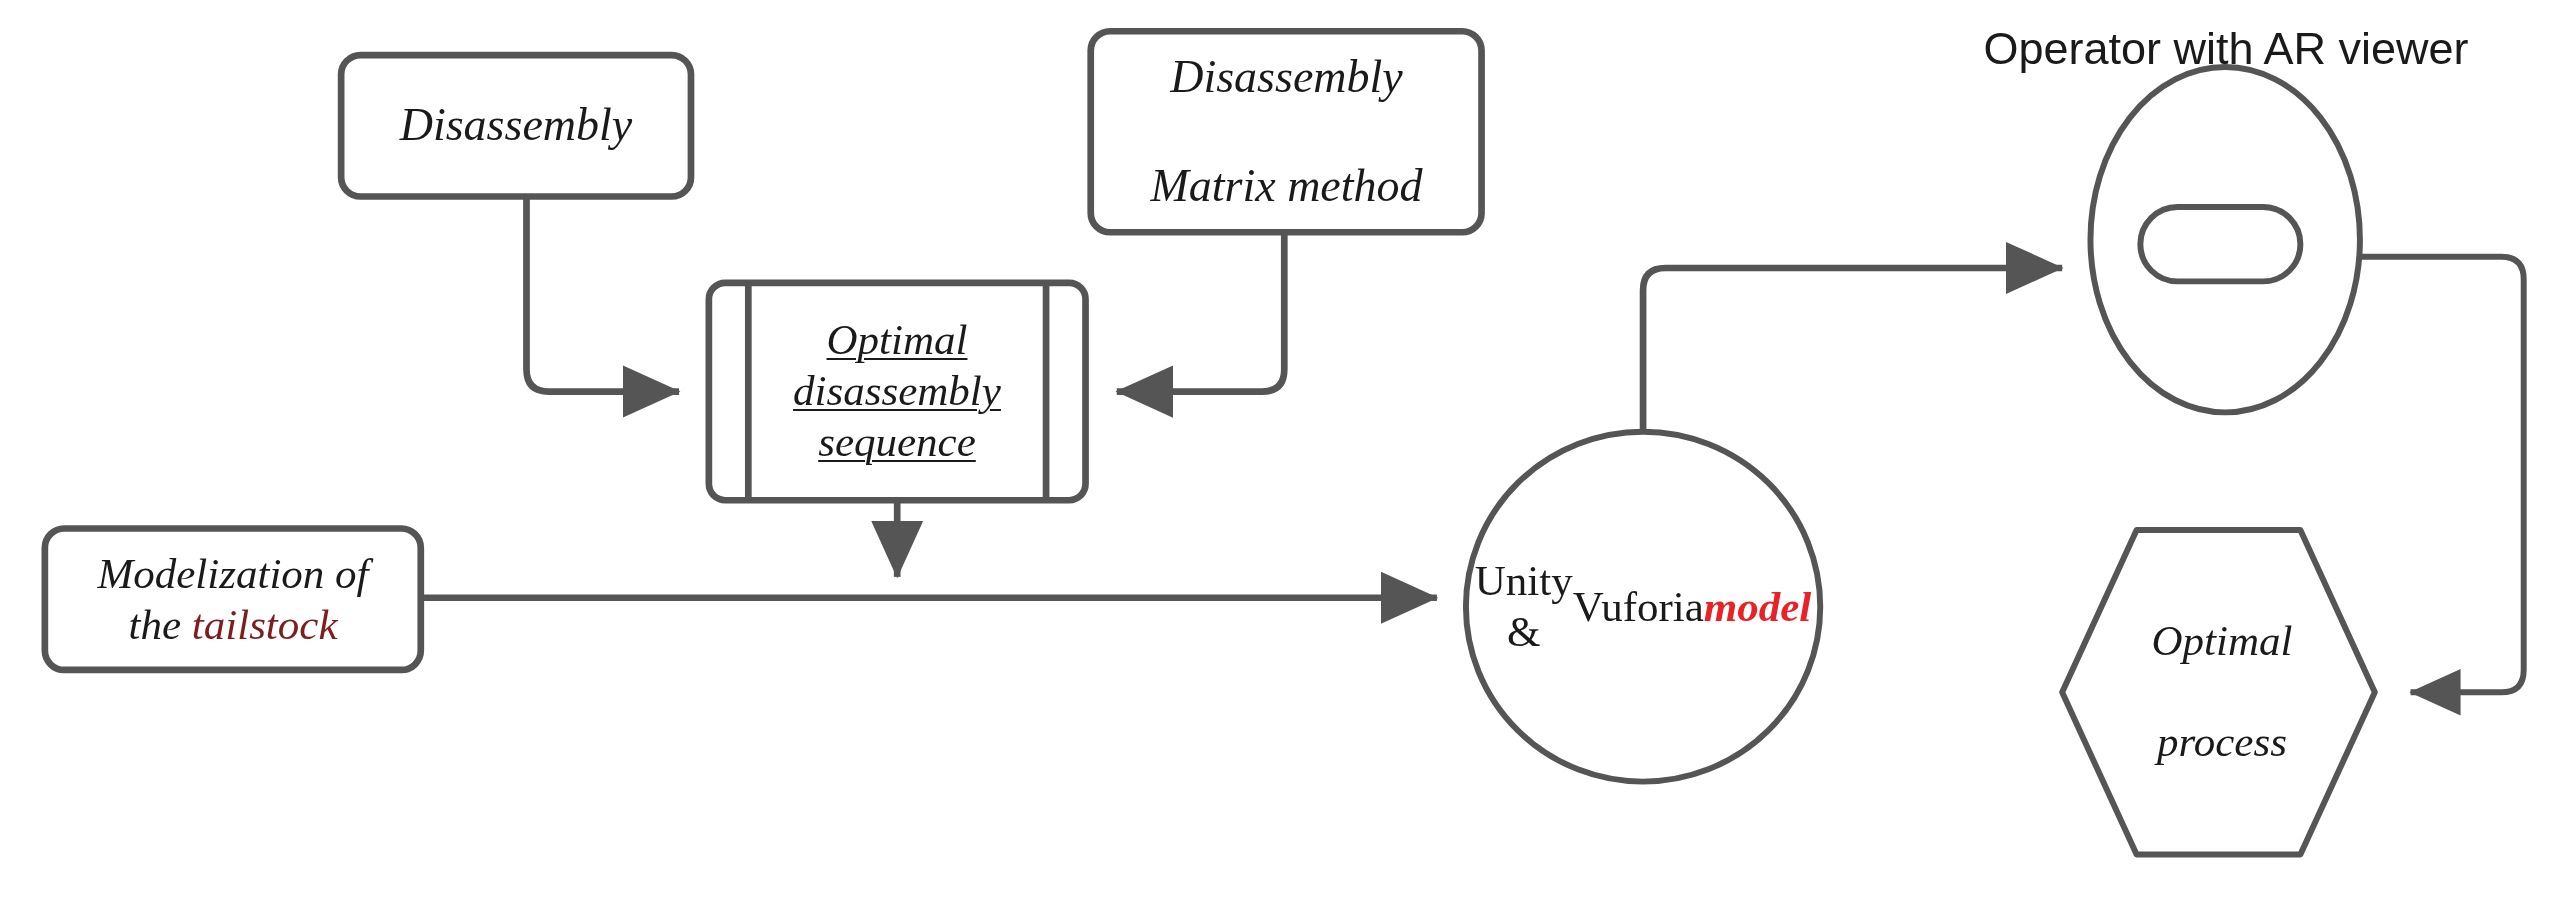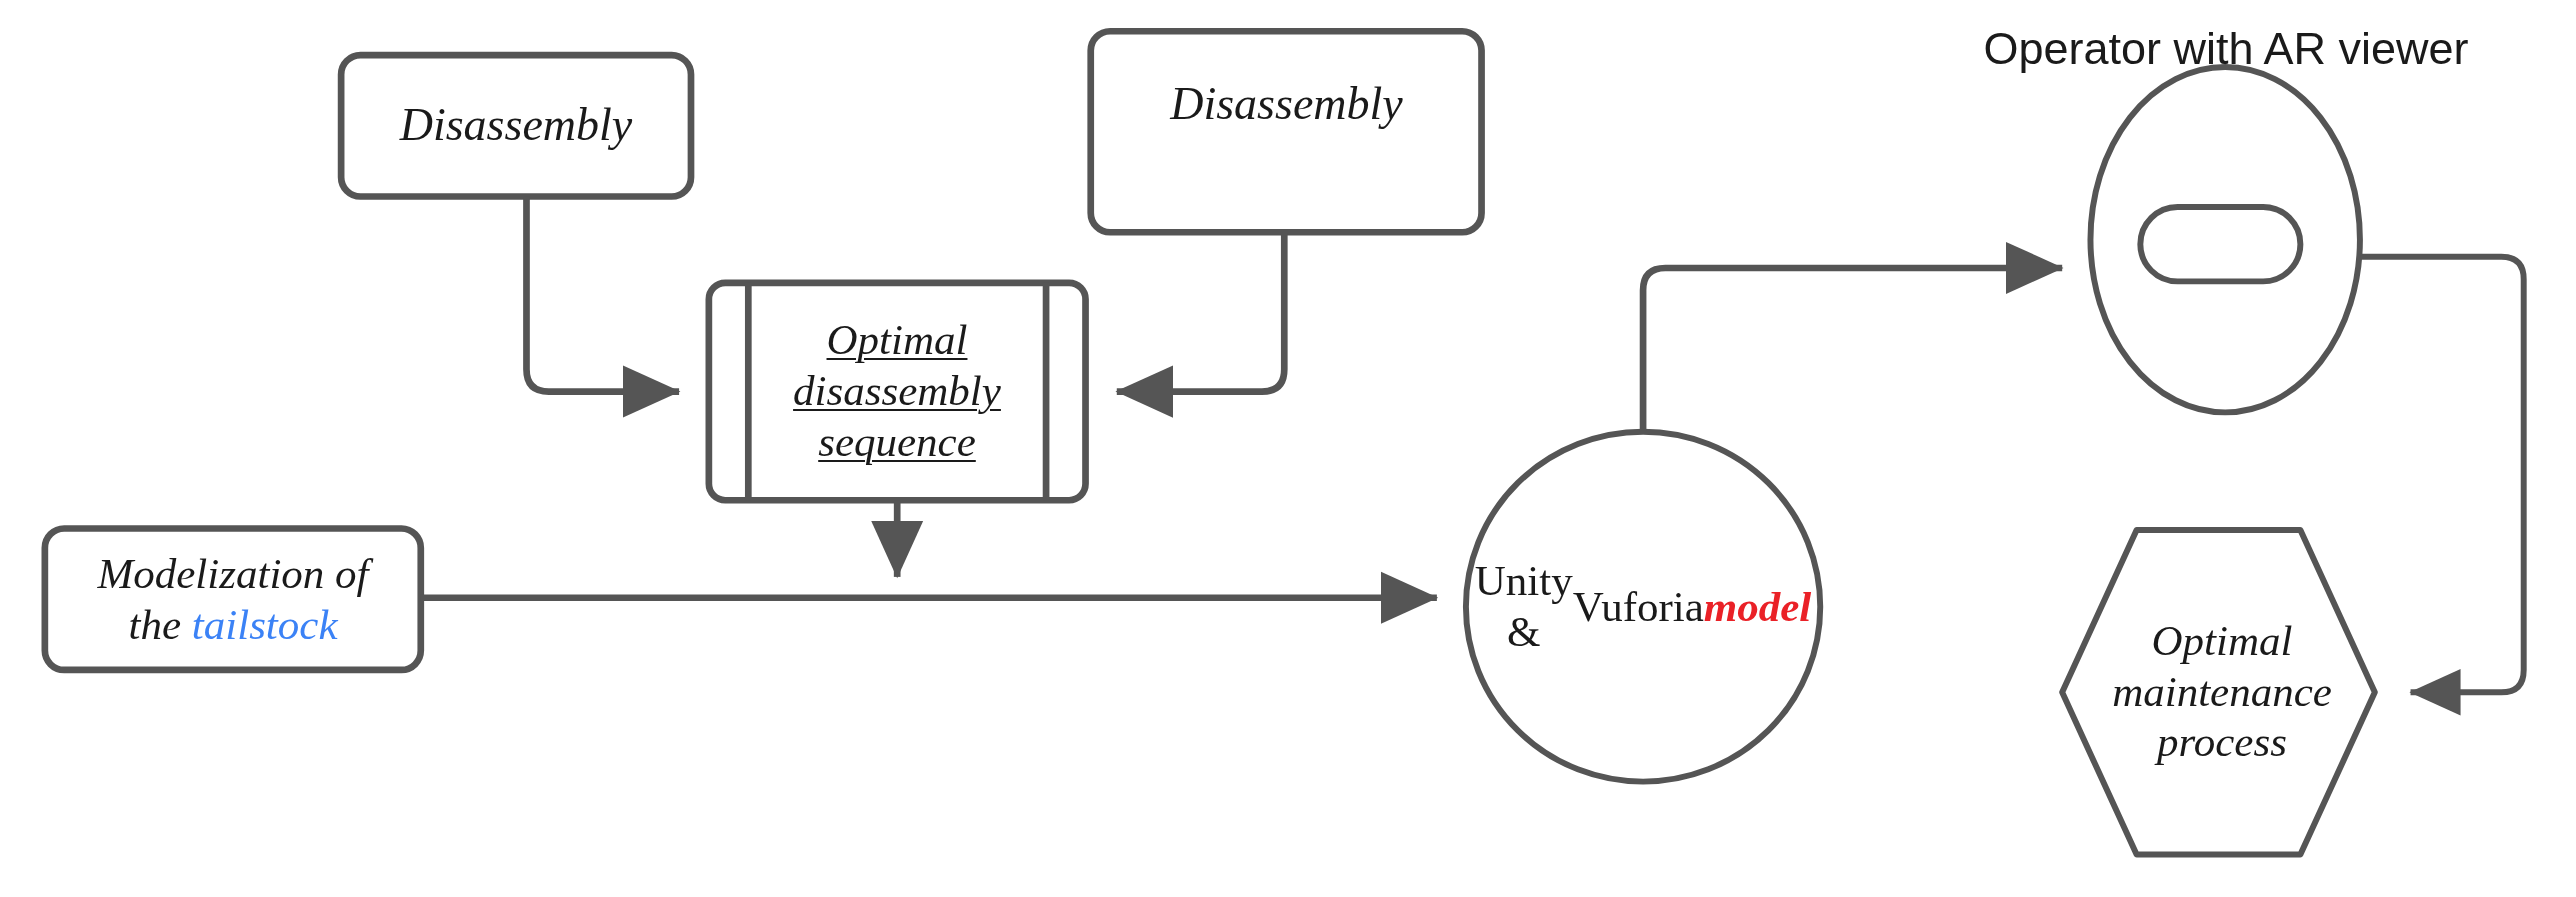--- a/index.html
+++ b/index.html
@@ -19,21 +19,21 @@
     text-align:center;
     line-height:1.18;
     color:#1a1a1a;
     pointer-events:none;
   }
   .serif-i{font-family:"Liberation Serif", serif;font-style:italic;}
   .serif-n{font-family:"Liberation Serif", serif;font-style:normal;}
   .sans{font-family:"Liberation Sans", sans-serif;font-style:normal;}
   .u{ text-decoration:underline; text-underline-offset:3.7px; text-decoration-thickness:2.2px;}
   .red{color:#ea2127;font-weight:bold;font-style:italic;}
-  .purple{color:#3b82f6;margin-top:32px;}
+  .purple{color:#7f1d1d;margin-top:32px;}
 
   
   #lbl-wave      {left:341px; top:55px;  width:350px; height:141px; font-size:46px;}
   #lbl-dpm       {left:1091px;top:31px;  width:391px; height:201px; font-size:46px;}
   #lbl-seq       {left:748px;top:283px; width:298px; height:217px; font-size:43px;}
   #lbl-model     {left:45px;  top:529px; width:376px; height:141px; font-size:43px;}
   #lbl-unity     {left:1485px;top:462px; width:316px; height:290px; font-size:43px; flex-direction:row;}
   #lbl-operator  {left:1973px;top:22.3px;  width:506px; height:52px;  font-size:45px;}
   #lbl-hex       {left:2114px;top:573px; width:216px; height:238px; font-size:43px;}
 </style>
@@ -89,20 +89,21 @@
   <div class="lbl serif-i" id="lbl-wave">
     <span>
       <span>Disassembly</span><br>
     </span>
   </div>
 
   <div class="lbl serif-i" id="lbl-dpm">
     <span>
       <span>Disassembly</span><br>
       <br>
+      <span>Matrix method</span>
     </span>
   </div>
 
   <div class="lbl serif-i" id="lbl-seq">
     <span>
       <span class="u">Optimal</span><br>
       <span class="u">disassembly</span><br>
       <span class="u">sequence</span>
     </span>
   </div>
@@ -120,19 +121,19 @@
     <span class="red">model</span>
   </div>
 
   <div class="lbl sans" id="lbl-operator">
     <span>Operator with AR viewer</span>
   </div>
 
   <div class="lbl serif-i" id="lbl-hex">
     <span>
       <span>Optimal</span><br>
-      <span>maintenance</span><br>
+      <br>
       <span>process</span>
     </span>
   </div>
 
 </div>
 
 
 </body></html>

